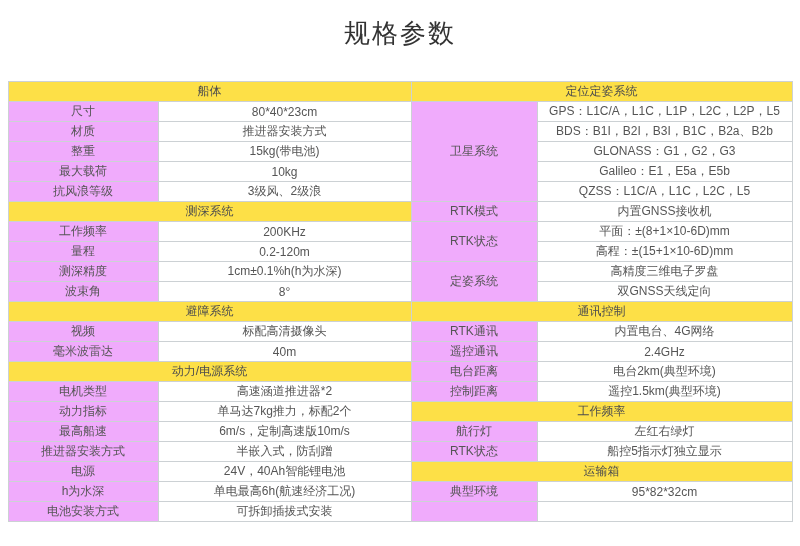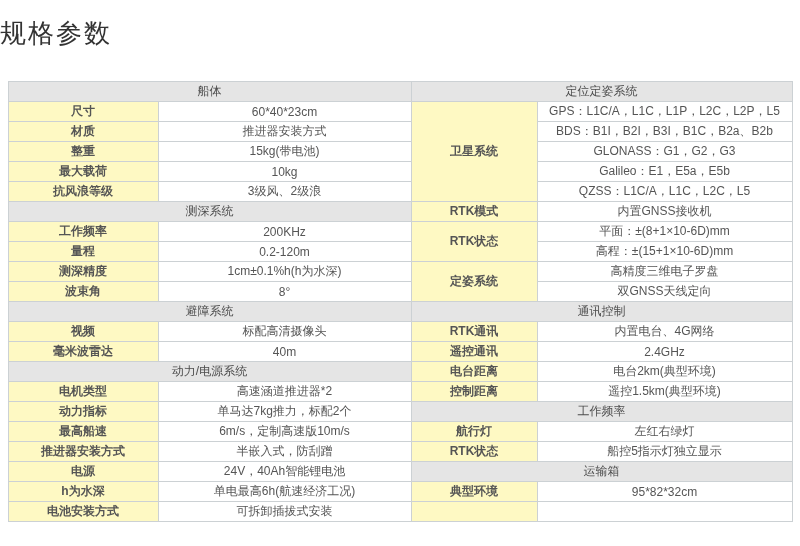--- a/index.html
+++ b/index.html
@@ -5,20 +5,21 @@
   html, body {
     margin: 0;
     padding: 0;
     background: #ffffff;
     width: 800px;
     height: 546px;
     font-family: "Liberation Sans", "DejaVu Sans", sans-serif;
     overflow: hidden;
   }
   .page-title {
+    text-align: center;
     padding-top: 16px;
     font-size: 26px;
     letter-spacing: 2px;
     color: #333333;
     font-weight: 500;
   }
   table.spec {
     border-collapse: collapse;
     table-layout: fixed;
     width: 784px;
@@ -31,24 +32,24 @@
     color: #555555;
     text-align: center;
     vertical-align: middle;
     height: 19px;
     padding: 0 4px;
     white-space: nowrap;
     overflow: hidden;
   }
   table.spec tr { height: 20px; }
   table.spec td.sec {
-    background: #e5e5e5;
+    background: #fde047;
     color: #4d4d4d;
   }
-  table.spec td.lbl { background: #fef9c3; font-weight: bold; }
+  table.spec td.lbl { background: #f0abfc; }
   table.spec td.val { background: #ffffff; }
 </style>
 </head>
 <body>
 
 <div class="page-title">规格参数</div>
 
 <table class="spec">
   <colgroup>
     <col style="width:150px">
@@ -56,21 +57,21 @@
     <col style="width:126px">
     <col style="width:255px">
   </colgroup>
   <tbody>
       <tr>
         <td colspan="2" class="sec">船体</td>
         <td colspan="2" class="sec">定位定姿系统</td>
       </tr>
       <tr>
         <td class="lbl">尺寸</td>
-        <td class="val">60*40*23cm</td>
+        <td class="val">80*40*23cm</td>
         <td rowspan="5" class="lbl">卫星系统</td>
         <td class="val">GPS：L1C/A，L1C，L1P，L2C，L2P，L5</td>
       </tr>
       <tr>
         <td class="lbl">材质</td>
         <td class="val">推进器安装方式</td>
         <td class="val">BDS：B1I，B2I，B3I，B1C，B2a、B2b</td>
       </tr>
       <tr>
         <td class="lbl">整重</td>

